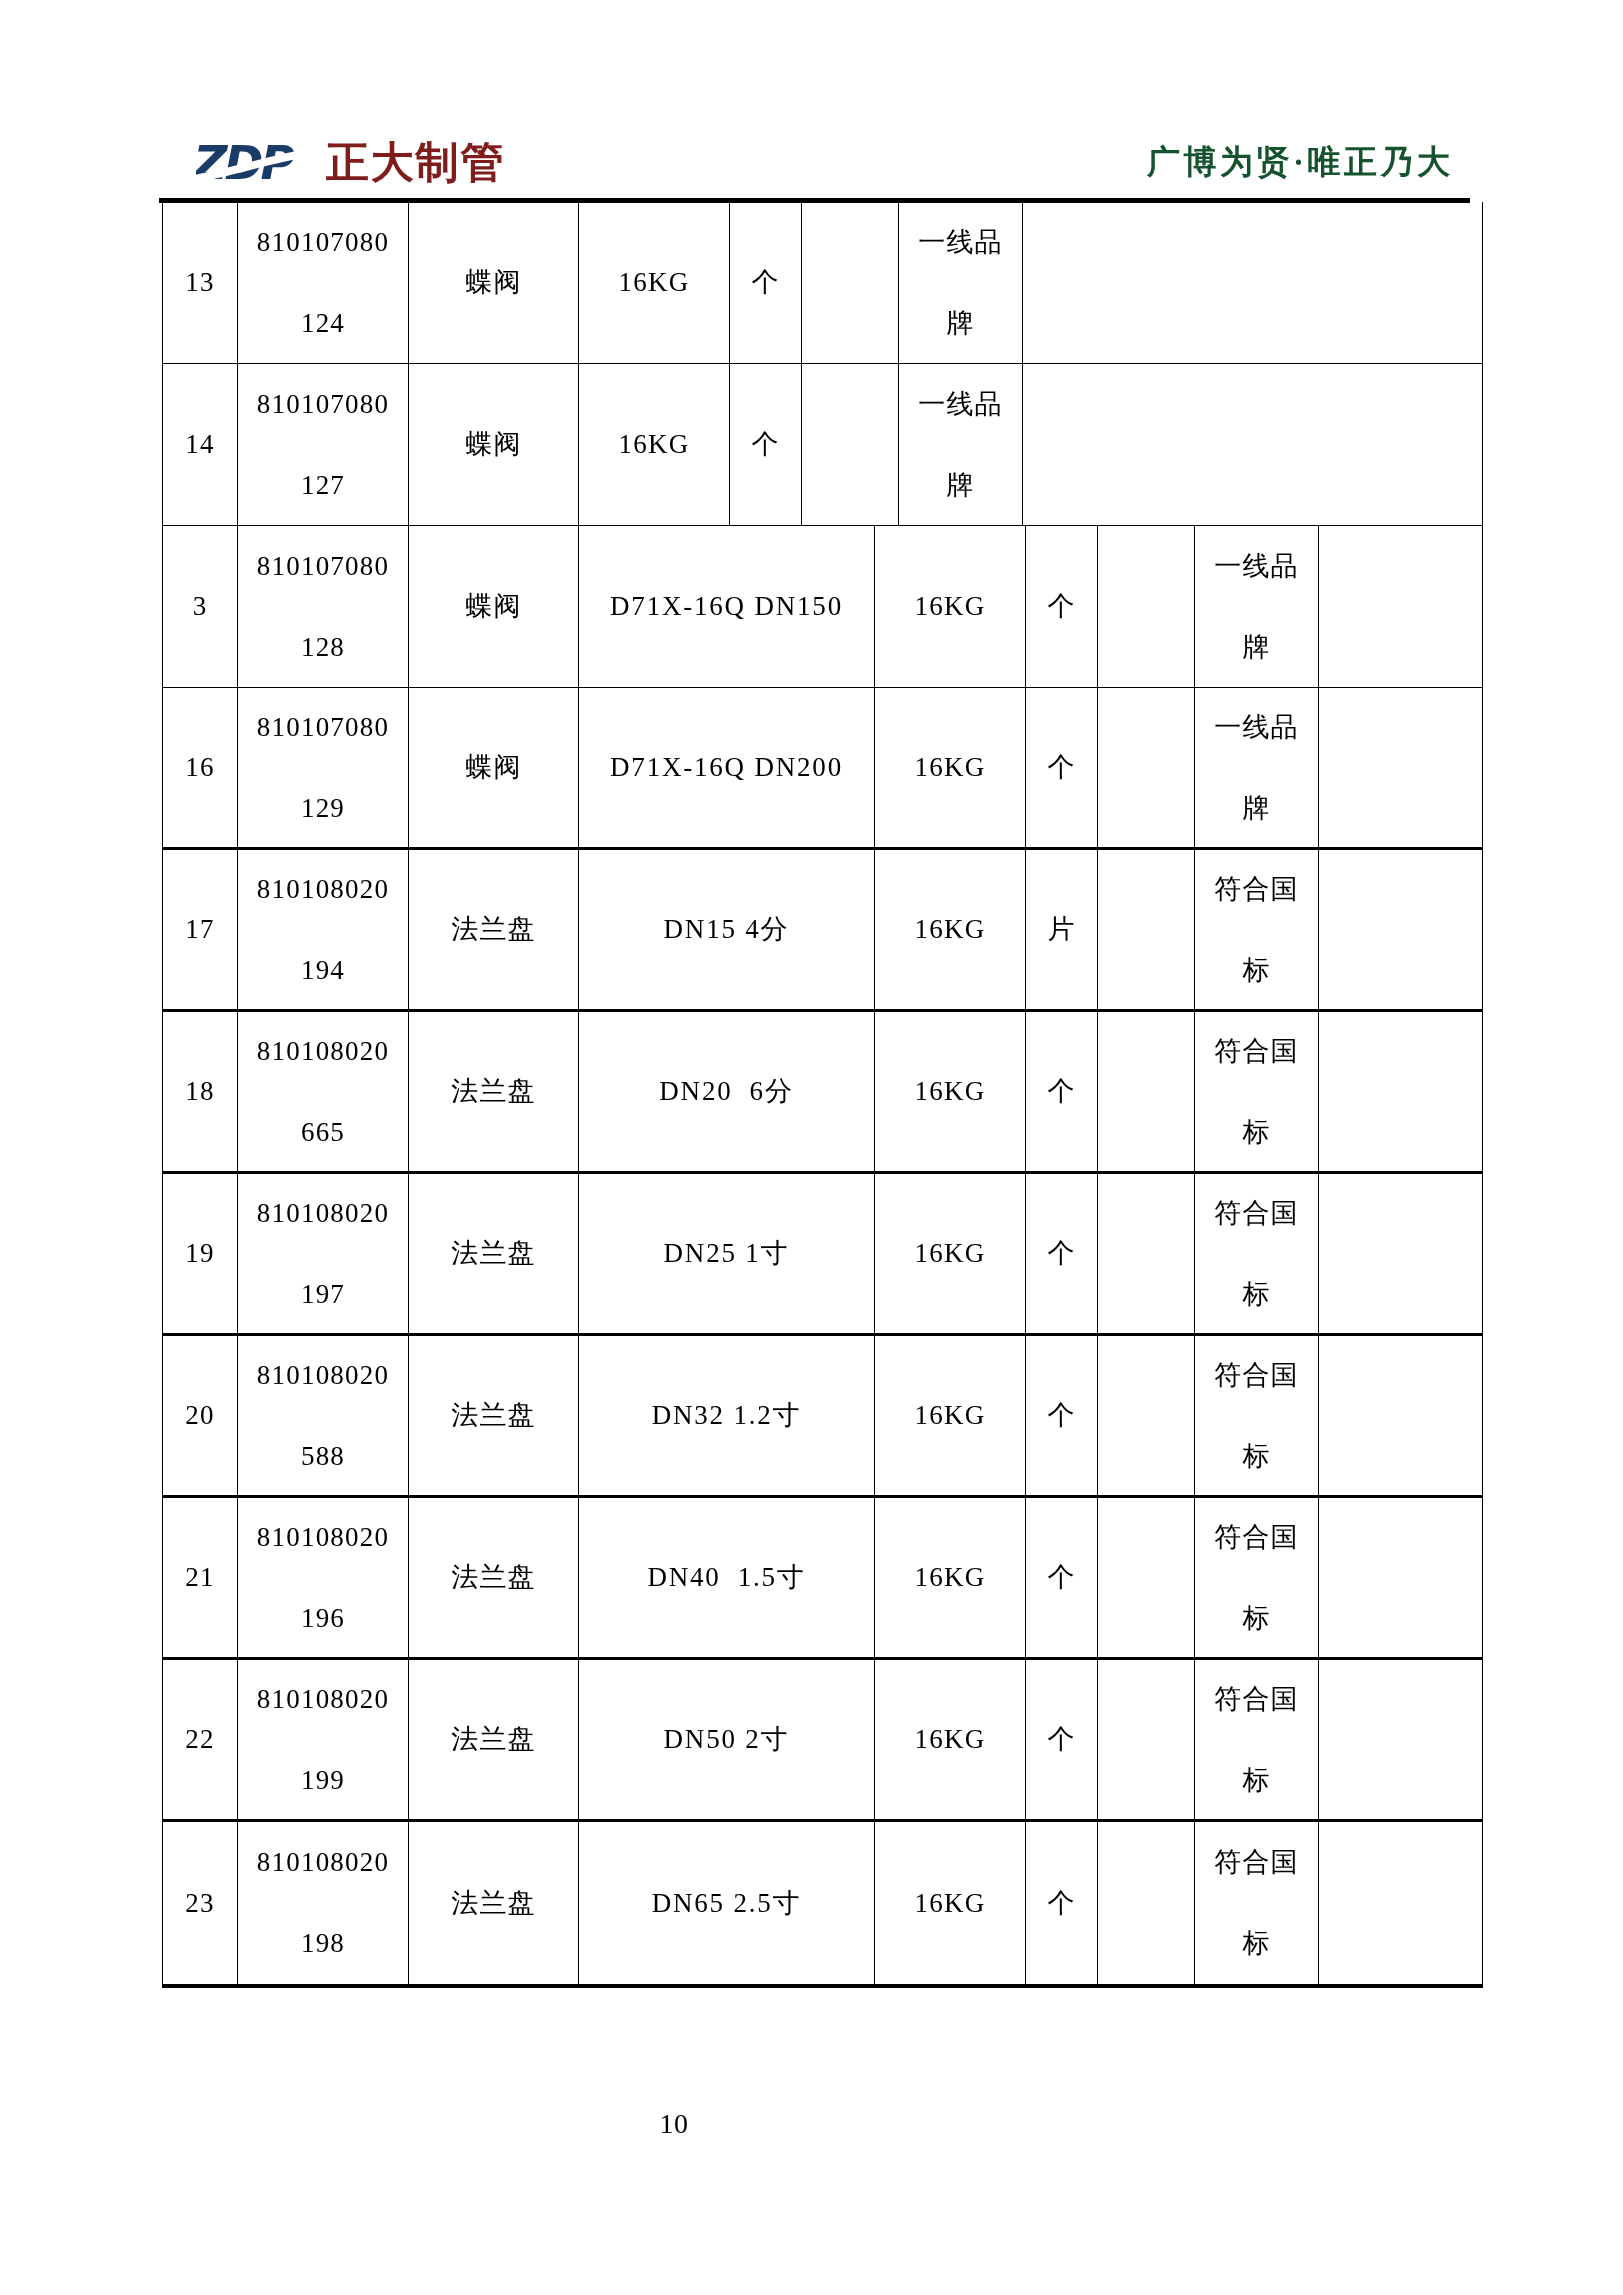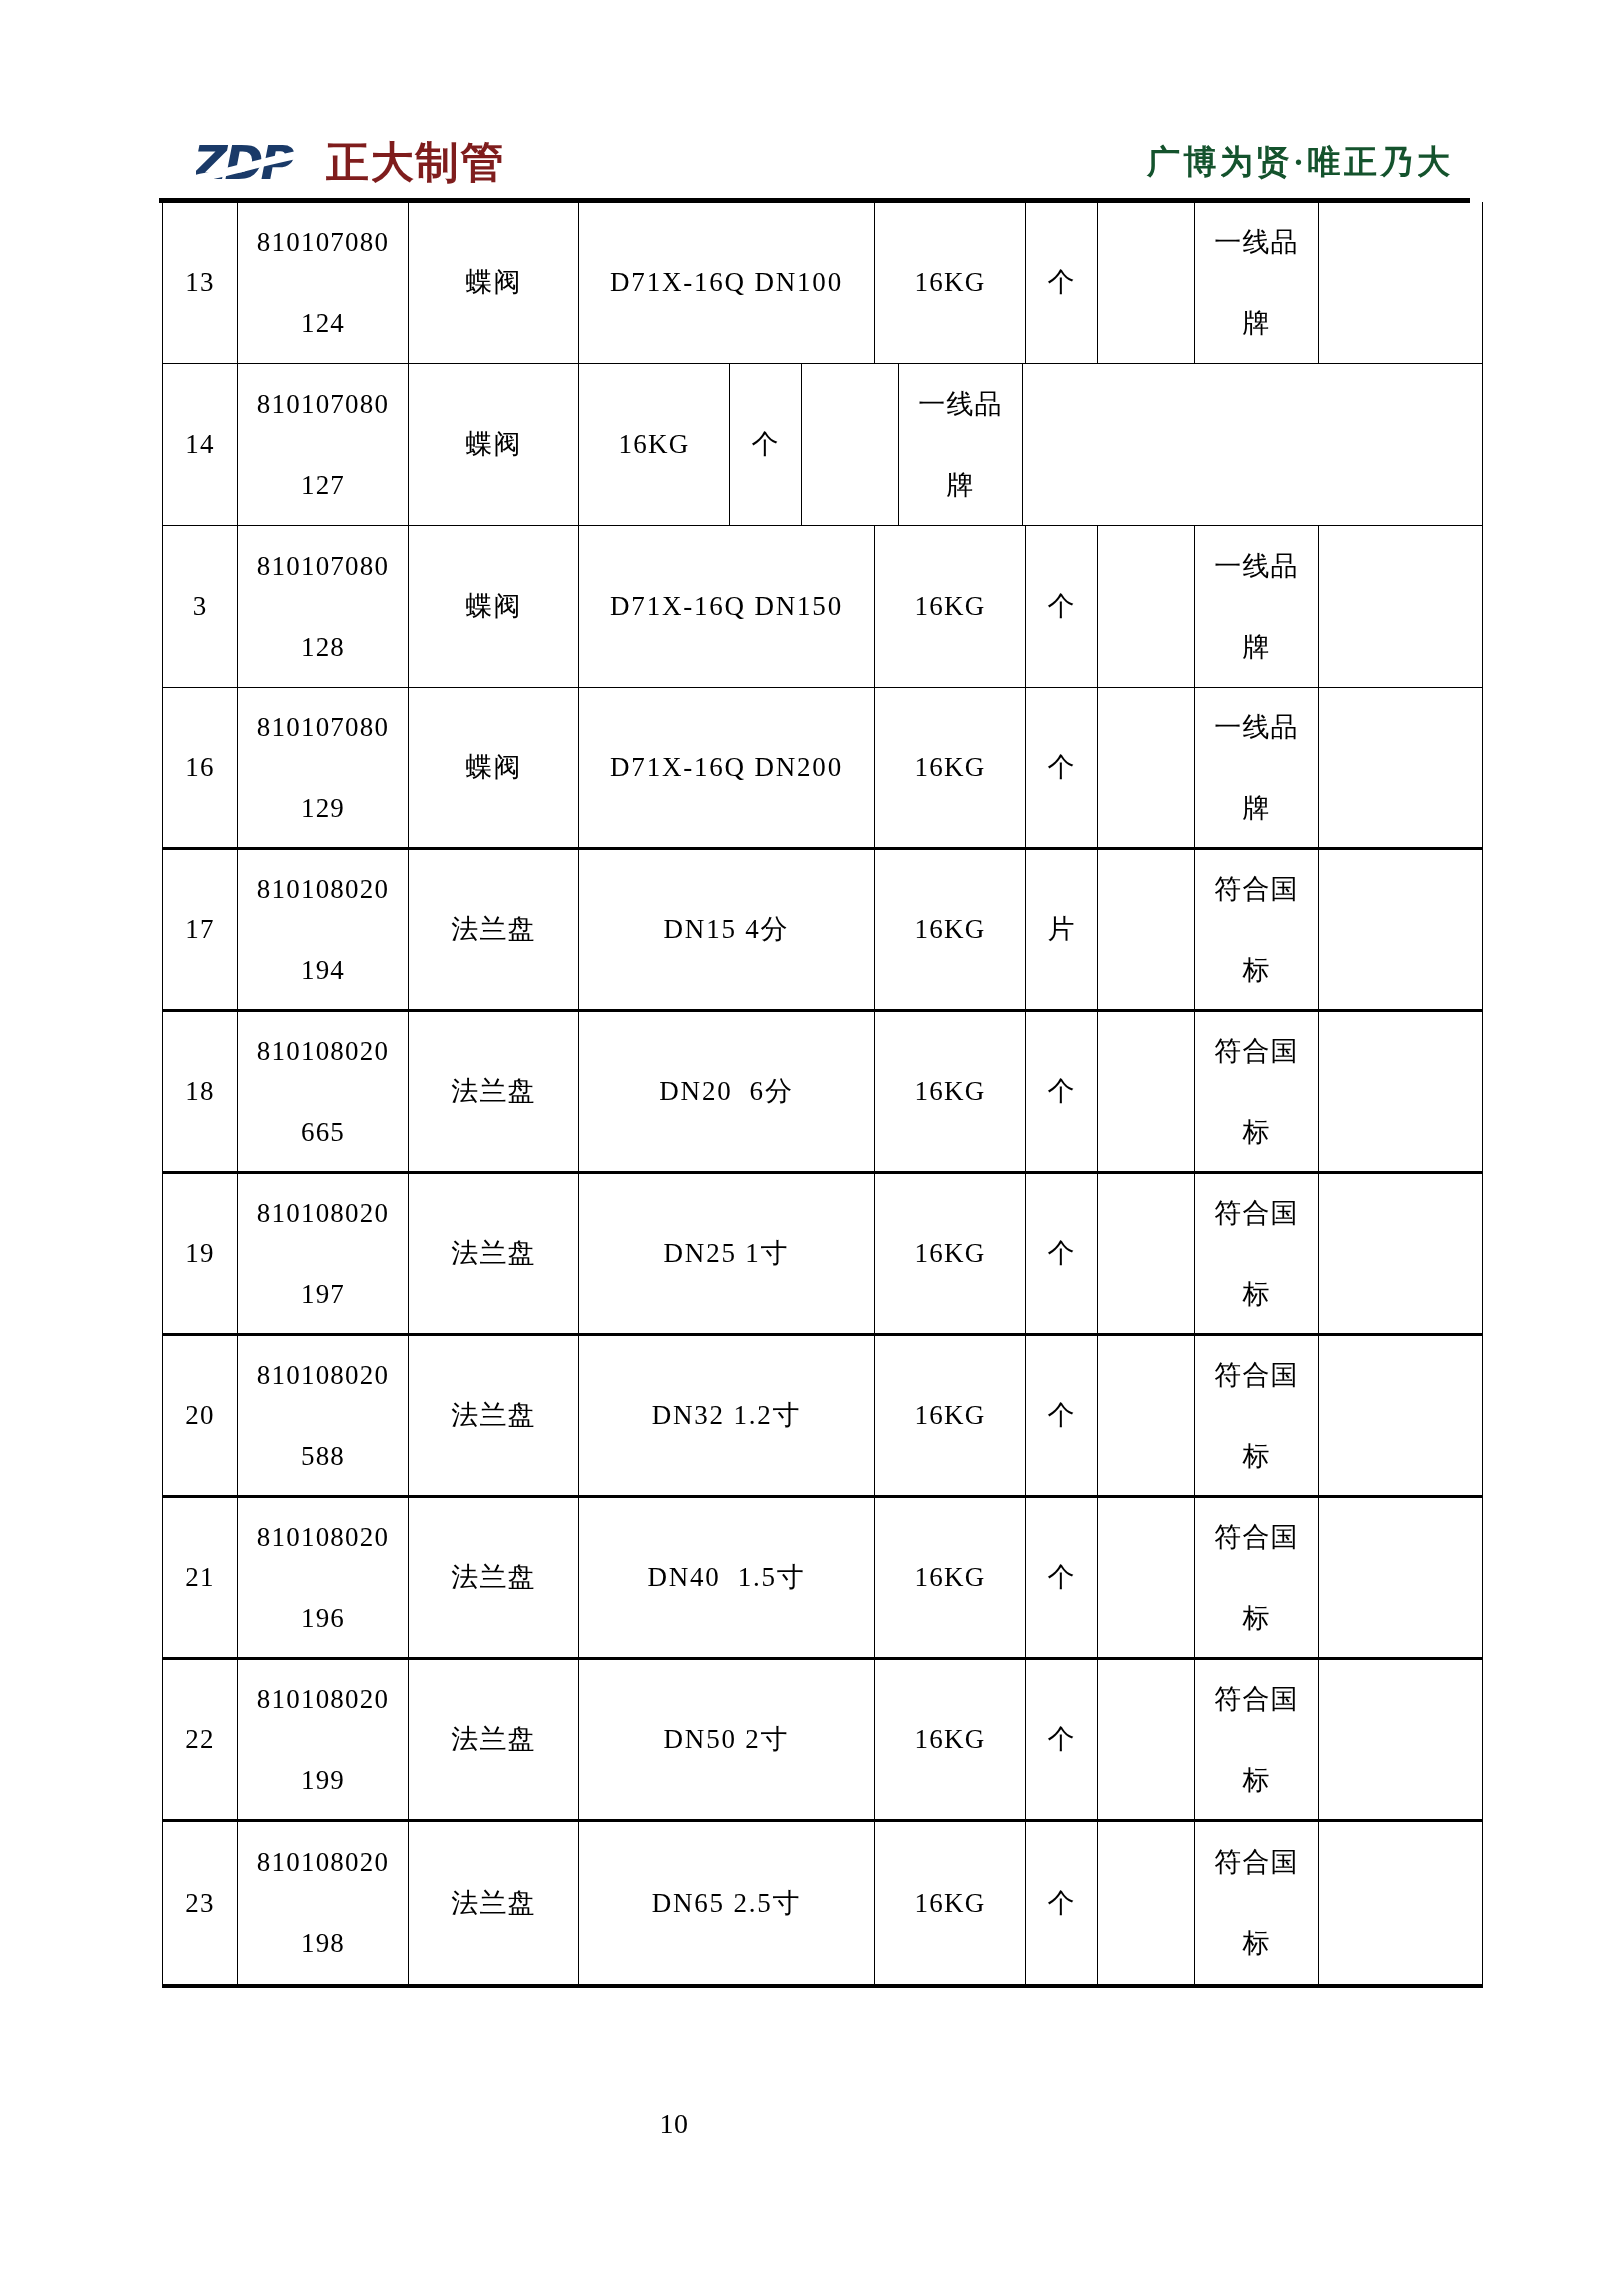--- a/index.html
+++ b/index.html
@@ -86,21 +86,20 @@
 
     <div class="row">
       <div class="cell c1">13</div>
       <div class="cell c2">
           <div class="lines">
             <span class="ln">810107080</span>
             <span class="ln">124</span>
           </div>
         </div>
       <div class="cell c3">蝶阀</div>
-      <div class="cell c4">D71X-16Q DN100</div>
       <div class="cell c5">16KG</div>
       <div class="cell c6">个</div>
       <div class="cell c7"></div>
       <div class="cell c8">
           <div class="lines">
             <span class="ln">一线品</span>
             <span class="ln">牌</span>
           </div>
         </div>
       <div class="cell c9"></div>

